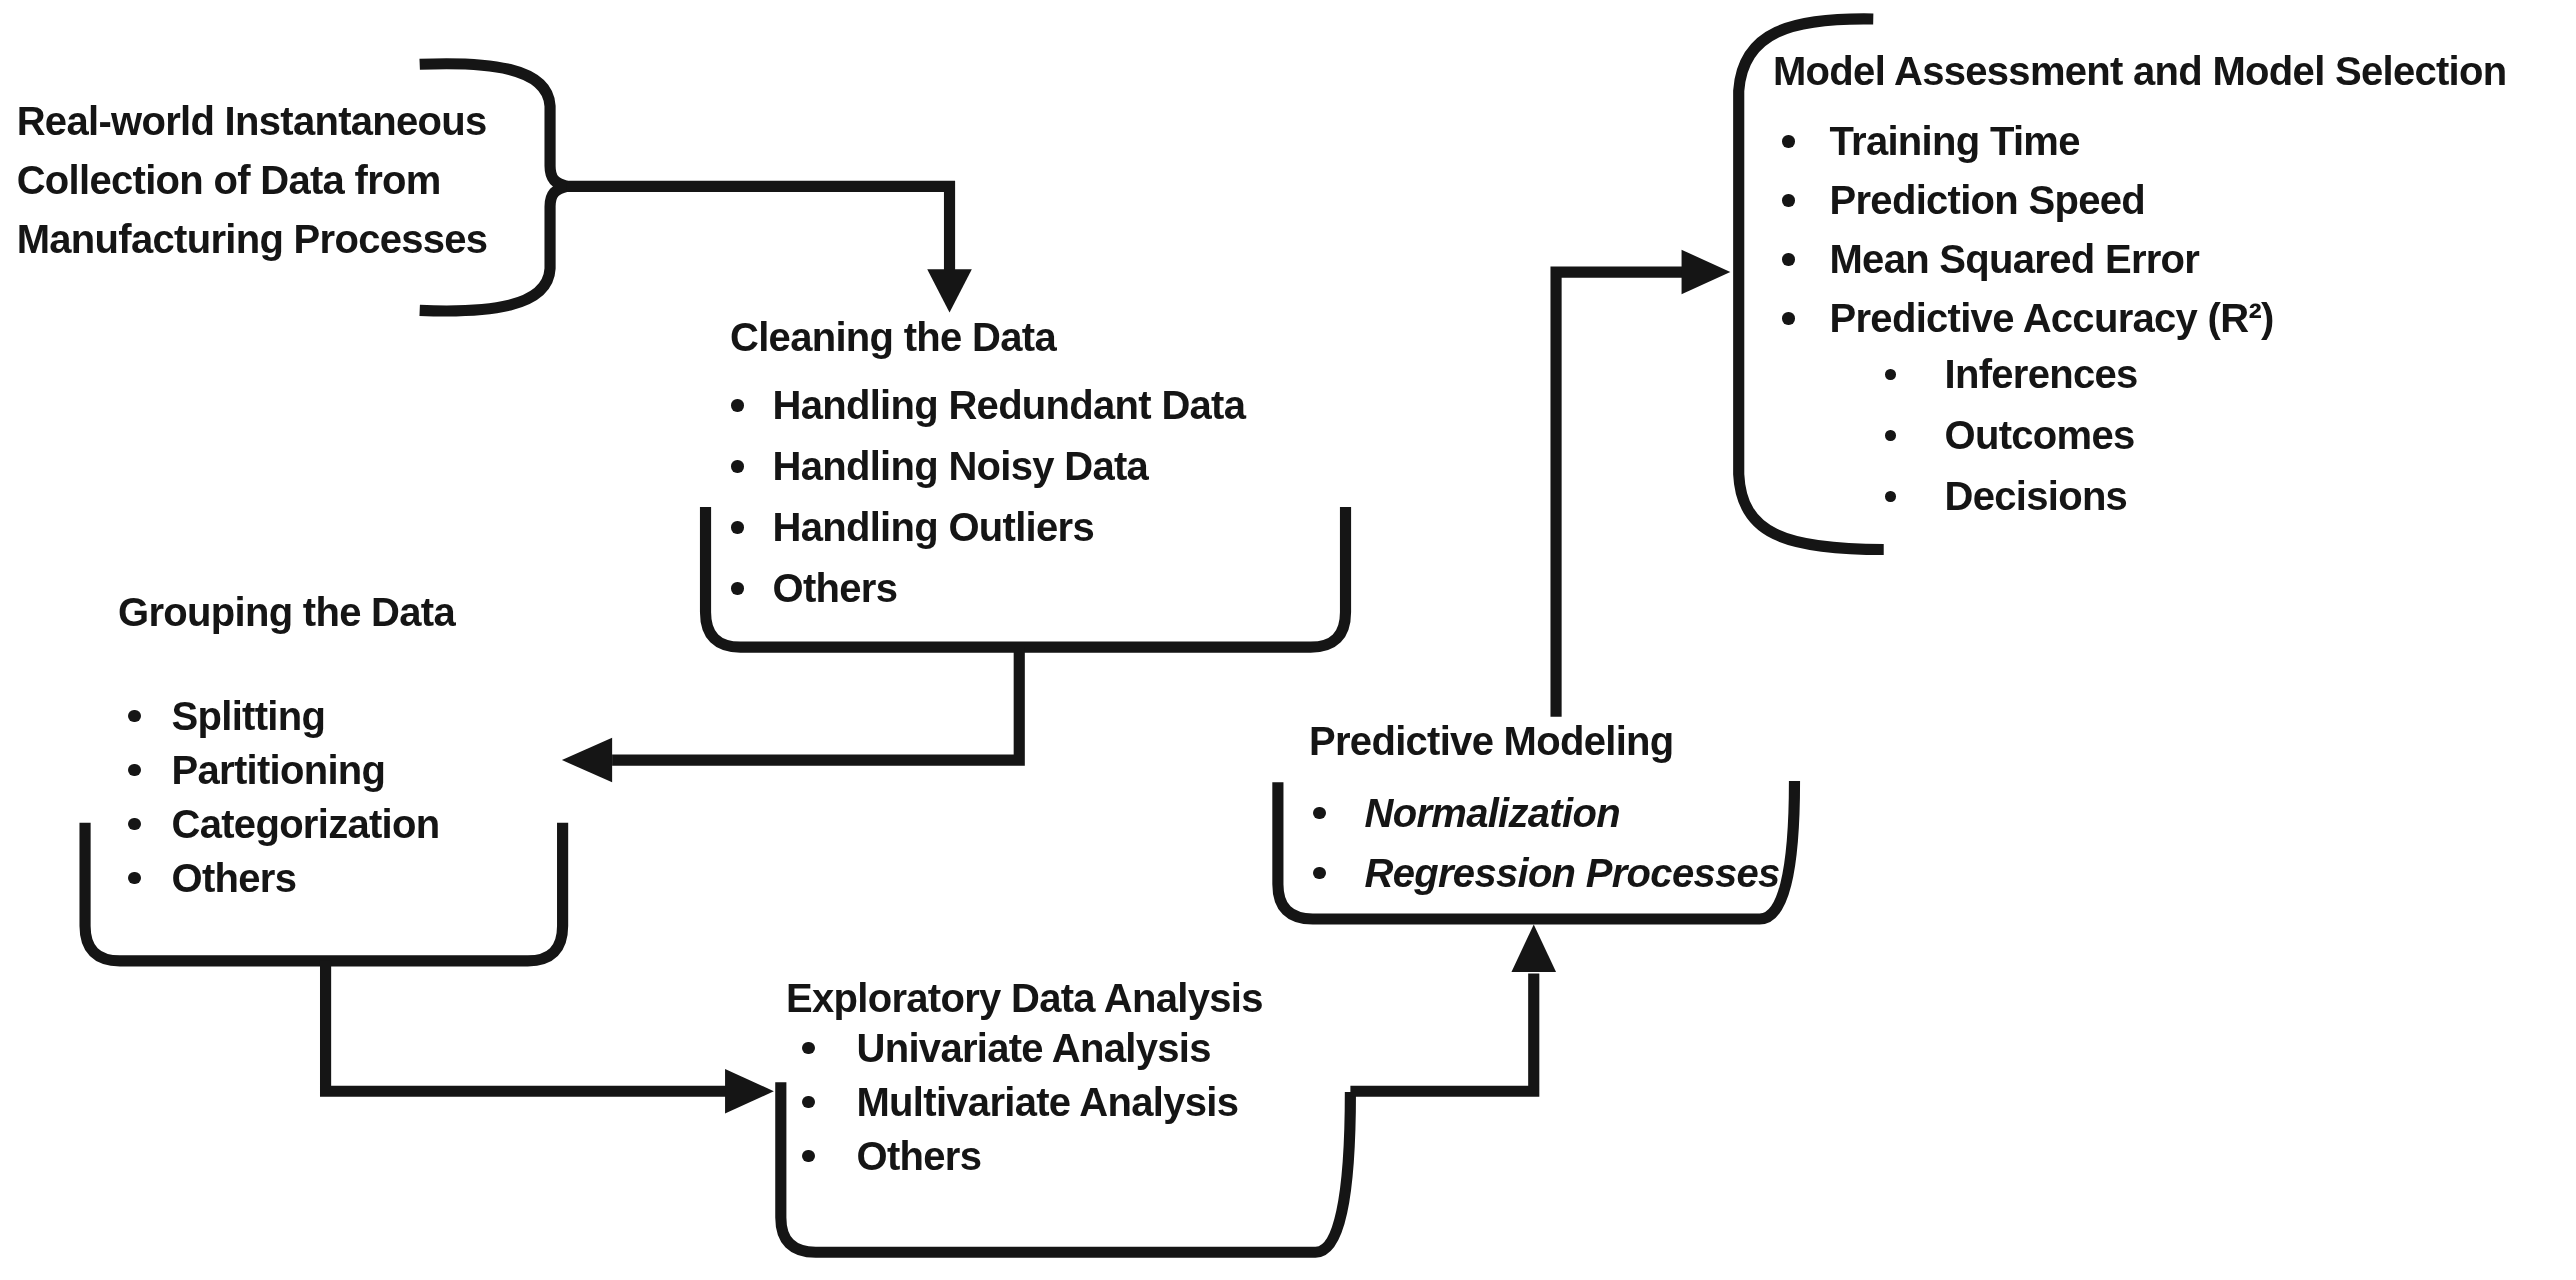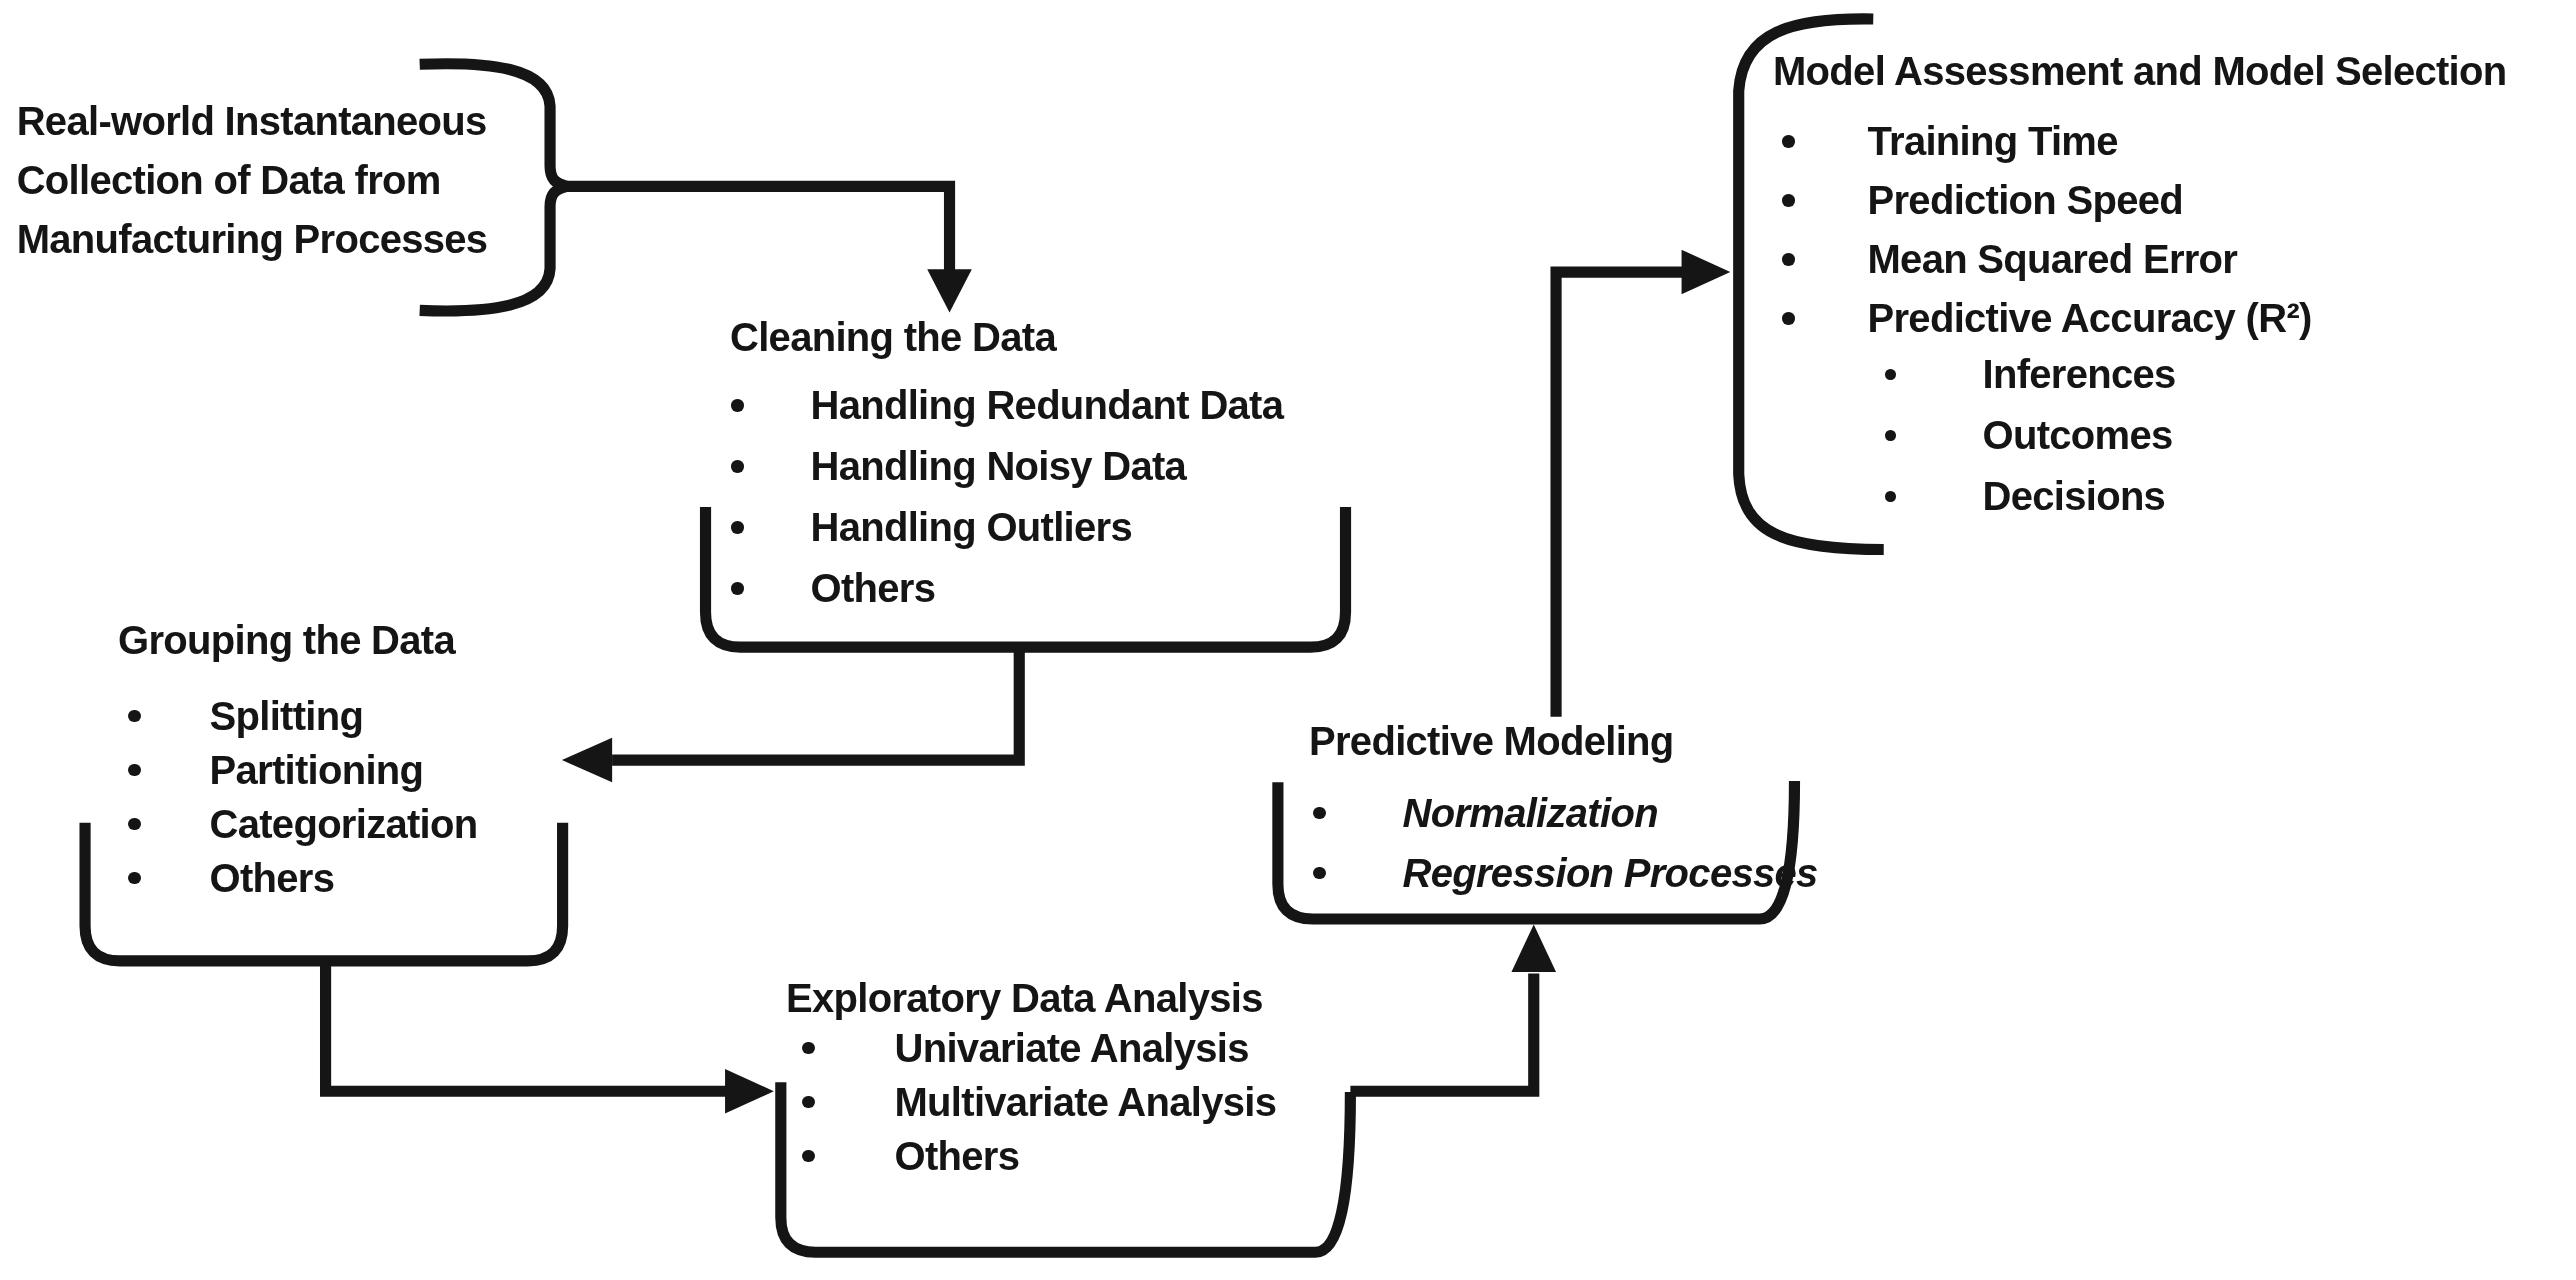--- a/index.html
+++ b/index.html
@@ -14,21 +14,21 @@
   }
   #connector-layer{position:absolute;left:0;top:0;}
   .block-title{
     position:absolute;
     font-size:40px;
     line-height:45px;
     letter-spacing:-0.7px;
     white-space:nowrap;
   }
   .rows{position:absolute;}
-  .row{display:flex;align-items:center;white-space:nowrap;font-size:40px;letter-spacing:-0.7px;gap:38px;}
+  .row{display:flex;align-items:center;white-space:nowrap;font-size:40px;letter-spacing:-0.7px;}
   .dot{width:12.5px;height:12.5px;border-radius:50%;background:#151515;flex:0 0 auto;}
   .dot.small{width:10.5px;height:10.5px;}
   .r87 .row{height:61px;}
   .r86 .row{height:60px;}
   .r84 .row{height:59px;}
   .r88 .row{height:61px;}
   .r78 .row{height:54px;}
   .g41 .row span.txt{margin-left:29px;}
   .g45 .row span.txt{margin-left:31px;text-align:right;}
   .g50 .row span.txt{margin-left:35px;}
@@ -94,21 +94,21 @@
     <div class="row">
         <span class="dot"></span>
         <span class="txt">Handling Outliers</span>
       </div>
     <div class="row">
         <span class="dot"></span>
         <span class="txt">Others</span>
       </div>
   </div>
 
-  <div class="block-title" style="left:118px;top:618px">Grouping the Data</div>
+  <div class="block-title" style="left:118px;top:590px">Grouping the Data</div>
   <div class="rows r78 g45" style="left:128px;top:689px">
     <div class="row">
         <span class="dot"></span>
         <span class="txt">Splitting</span>
       </div>
     <div class="row">
         <span class="dot"></span>
         <span class="txt">Partitioning</span>
       </div>
     <div class="row">

